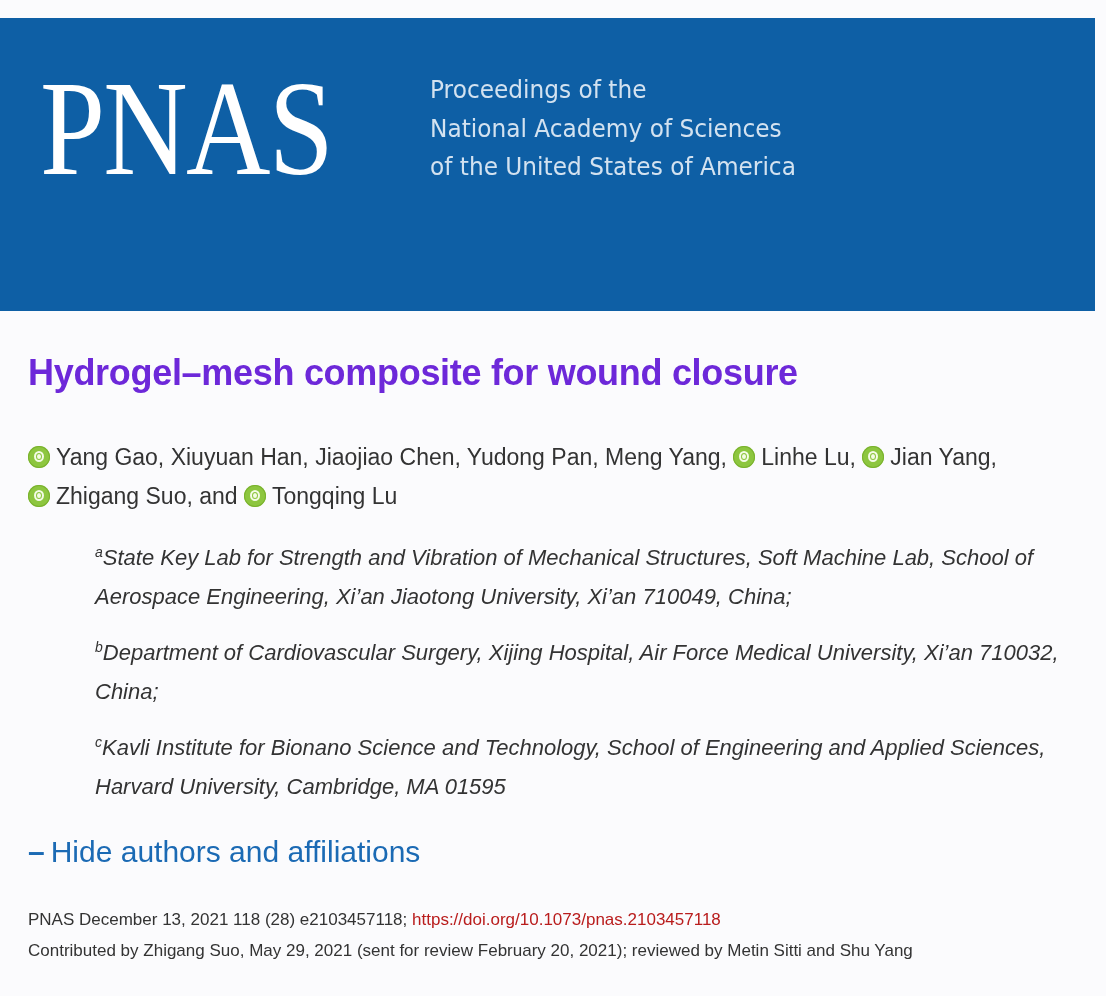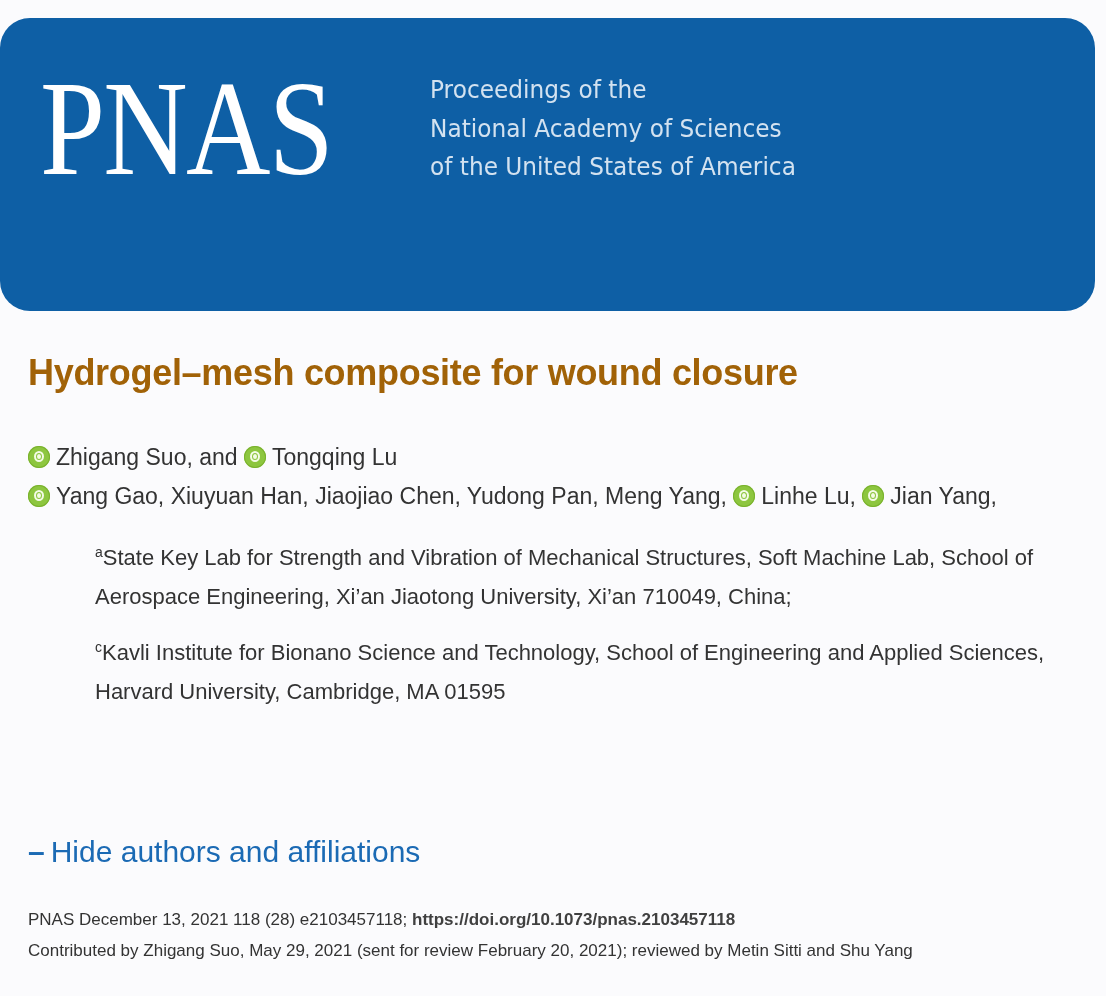--- a/index.html
+++ b/index.html
@@ -6,41 +6,40 @@
   body {
     width: 1106px; height: 996px; overflow: hidden;
     background: #fbfbfd;
     position: relative;
     font-family: "Liberation Sans", sans-serif;
     color: #222;
   }
   .banner {
     position: absolute; left: 0; top: 18px; width: 1095px; height: 293px;
     background: #0e5fa5;
-    border-radius: 30px;
   }
   .logo {
     position: absolute; left: 40px; top: 42px;
     font-family: "Liberation Serif", serif;
     color: #ffffff;
     font-size: 136px; line-height: 136px;
     letter-spacing: -2px;
     transform: scaleX(0.86); transform-origin: left top;
   }
   .tagline {
     position: absolute; left: 430px; top: 53px;
     color: #d3e2f0;
     font-family: "DejaVu Sans", sans-serif;
     font-size: 25px; line-height: 38.5px;
     transform: scaleX(0.93); transform-origin: left top;
   }
   .tagline div { white-space: nowrap; }
   .title {
     position: absolute; left: 28px; top: 352px;
-    font-size: 36px; font-weight: bold; color: #a16207;
+    font-size: 36px; font-weight: bold; color: #6d28d9;
     letter-spacing: -0.3px; white-space: nowrap;
   }
   .authors {
     position: absolute; left: 28px; top: 438px; width: 1070px;
     font-size: 23px; line-height: 39px; color: #333;
   }
   .author { white-space: nowrap; }
   .orcid {
     display: inline-block; width: 22px; height: 22px; border-radius: 50%;
     background: #8dc63f; vertical-align: -3px; margin-right: 6px;
@@ -50,35 +49,35 @@
   .orcid::before {
     content: ""; position: absolute; left: 6px; top: 5px; width: 10px; height: 11px;
     border-radius: 50%; border: 2px solid #f4fbe6; box-sizing: border-box;
   }
   .orcid::after {
     content: ""; position: absolute; left: 9px; top: 8px; width: 4px; height: 5px;
     border-radius: 50%; background: #f4fbe6;
   }
   .affils {
     position: absolute; left: 95px; top: 538px; width: 990px;
-    font-size: 22px; line-height: 39px; color: #333;
+    font-style: italic; font-size: 22px; line-height: 39px; color: #333;
   }
   .affil { margin-bottom: 17px; }
   .affil sup { font-size: 14px; vertical-align: 8px; line-height: 0; }
   .hide-link {
     position: absolute; left: 28px; top: 835px;
     color: #1b6ab4; font-size: 30px; white-space: nowrap;
     cursor: pointer;
   }
   .hide-link .dash { font-weight: bold; margin-right: 6px; }
   .citation {
     position: absolute; left: 28px; top: 910px;
     font-size: 17px; color: #333; white-space: nowrap;
   }
-  .citation a { color: #404040; text-decoration: none; font-weight: bold; }
+  .citation a { color: #b91c1c; text-decoration: none; }
   .contributed {
     position: absolute; left: 28px; top: 941px;
     font-size: 17px; color: #333; white-space: nowrap;
   }
 </style>
 </head>
 <body>
 
 <div class="banner">
   <div class="logo">PNAS</div>
@@ -86,32 +85,33 @@
     <div>Proceedings of the</div>
     <div>National Academy of Sciences</div>
     <div>of the United States of America</div>
   </div>
 </div>
 
 <h1 class="title" style="margin:0;">Hydrogel–mesh composite for wound closure</h1>
 
 <div class="authors">
   <div>
-    <span class="orcid"></span><span class="author">Zhigang Suo, and</span>
-    <span class="orcid"></span><span class="author">Tongqing Lu</span>
-  </div>
-  <div>
     <span class="orcid"></span><span class="author">Yang Gao, Xiuyuan Han, Jiaojiao Chen, Yudong Pan, Meng Yang,</span>
     <span class="orcid"></span><span class="author">Linhe Lu,</span>
     <span class="orcid"></span><span class="author">Jian Yang,</span>
+  </div>
+  <div>
+    <span class="orcid"></span><span class="author">Zhigang Suo, and</span>
+    <span class="orcid"></span><span class="author">Tongqing Lu</span>
   </div>
 </div>
 
 <div class="affils">
   <div class="affil"><sup>a</sup><span>State Key Lab for Strength and Vibration of Mechanical Structures, Soft Machine Lab, School of Aerospace Engineering, Xi’an Jiaotong University, Xi’an 710049, China;</span></div>
+  <div class="affil"><sup>b</sup><span>Department of Cardiovascular Surgery, Xijing Hospital, Air Force Medical University, Xi’an 710032, China;</span></div>
   <div class="affil"><sup>c</sup><span>Kavli Institute for Bionano Science and Technology, School of Engineering and Applied Sciences, Harvard University, Cambridge, MA 01595</span></div>
 </div>
 
 <div class="hide-link">
   <span class="dash">–</span><span>Hide authors and affiliations</span>
 </div>
 
 <div class="citation">
   <span>PNAS December 13, 2021 118 (28) e2103457118; </span><a>https://doi.org/10.1073/pnas.2103457118</a>
 </div>

